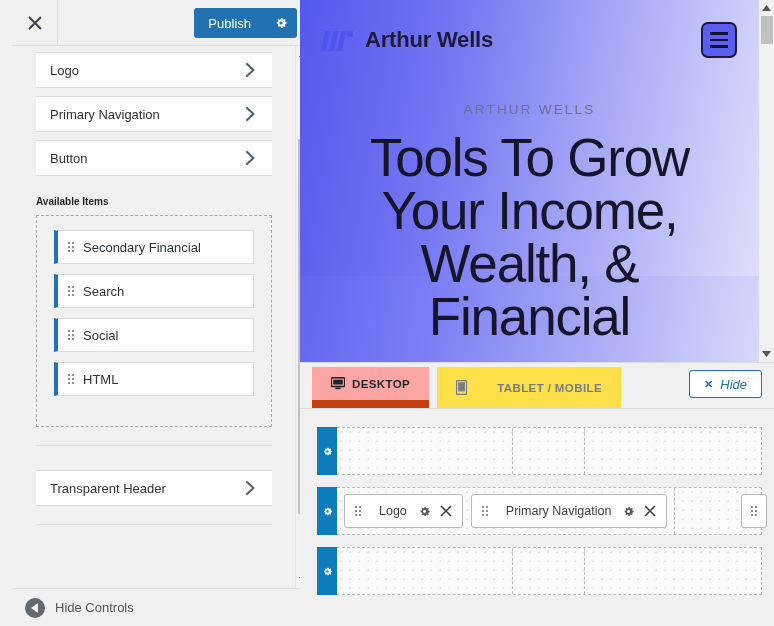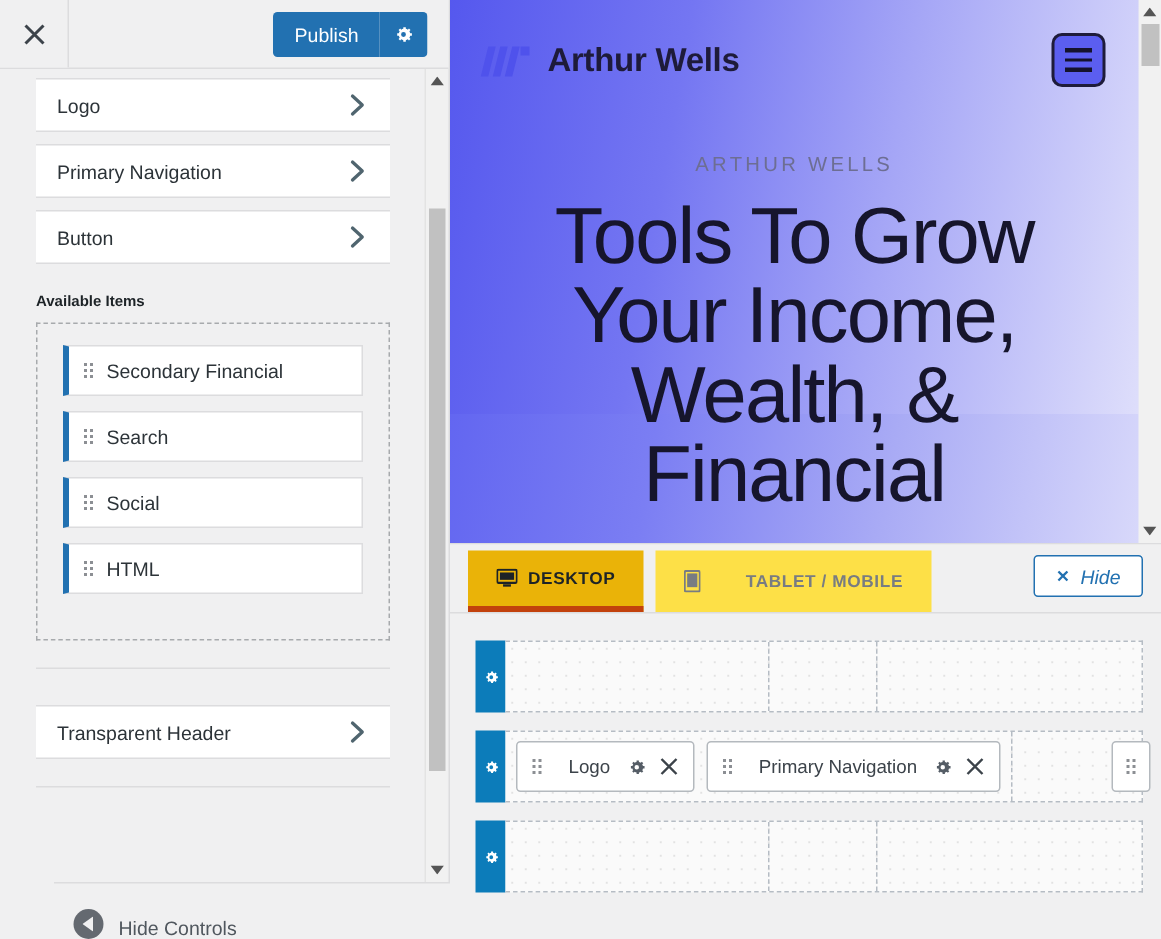--- a/index.html
+++ b/index.html
@@ -6,21 +6,21 @@
   html, body {
     width: 774px; height: 626px;
     overflow: hidden;
     font-family: "Liberation Sans", sans-serif;
     background: #f0f0f1;
   }
   #app { position: relative; width: 774px; height: 626px; }
 
   
   #sidebar {
-    position: absolute; left: 0; top: 0;
+    position: absolute; left: 12px; top: 0;
     width: 300px; height: 626px;
     background: #f0f0f1;
     border-right: 1px solid #dcdcde;
   }
   #sidebar-header {
     position: relative;
     height: 46px;
     background: #f0f0f1;
     border-bottom: 1px solid #dcdcde;
     display: flex; align-items: center;
@@ -106,24 +106,23 @@
   }
   .grip i { background: #8c8f94; display: block; width: 2px; height: 2px; }
 
   .sep { height: 1px; background: #dcdcde; margin: 18px 24px; }
 
   #sidebar-footer {
     position: absolute; bottom: 0; left: 0;
     width: 299px; height: 38px;
     background: #f0f0f1;
     border-top: 1px solid #dcdcde;
-    display: flex; align-items: flex-end;
+    display: flex; align-items: center;
     padding-left: 13px;
     cursor: pointer;
-    margin-left: 36px;
   }
   #hide-controls-icon {
     width: 20px; height: 20px; border-radius: 50%;
     background: #646970;
     display: flex; align-items: center; justify-content: center;
     margin-right: 10px;
   }
   #hide-controls-label { font-size: 13px; color: #50575e; }
 
   
@@ -233,23 +232,23 @@
   .tab {
     height: 41px;
     display: flex; align-items: center; gap: 7px;
     padding: 0 19px;
     font-size: 11.5px; font-weight: bold;
     letter-spacing: 0.4px;
     cursor: pointer;
     position: relative;
   }
   .tab.active {
-    background: #eab308;
+    background: #fca5a5;
     color: #1d2327;
-    border-bottom: 4px solid #c2410c;
+    border-bottom: 8px solid #c2410c;
   }
   .tab.inactive {
     background: #fde047;
     color: #787c82;
     margin-left: 8px;
     gap: 30px;
   }
   #hide-btn {
     position: absolute; right: 12px; top: 7px;
     height: 28px;

